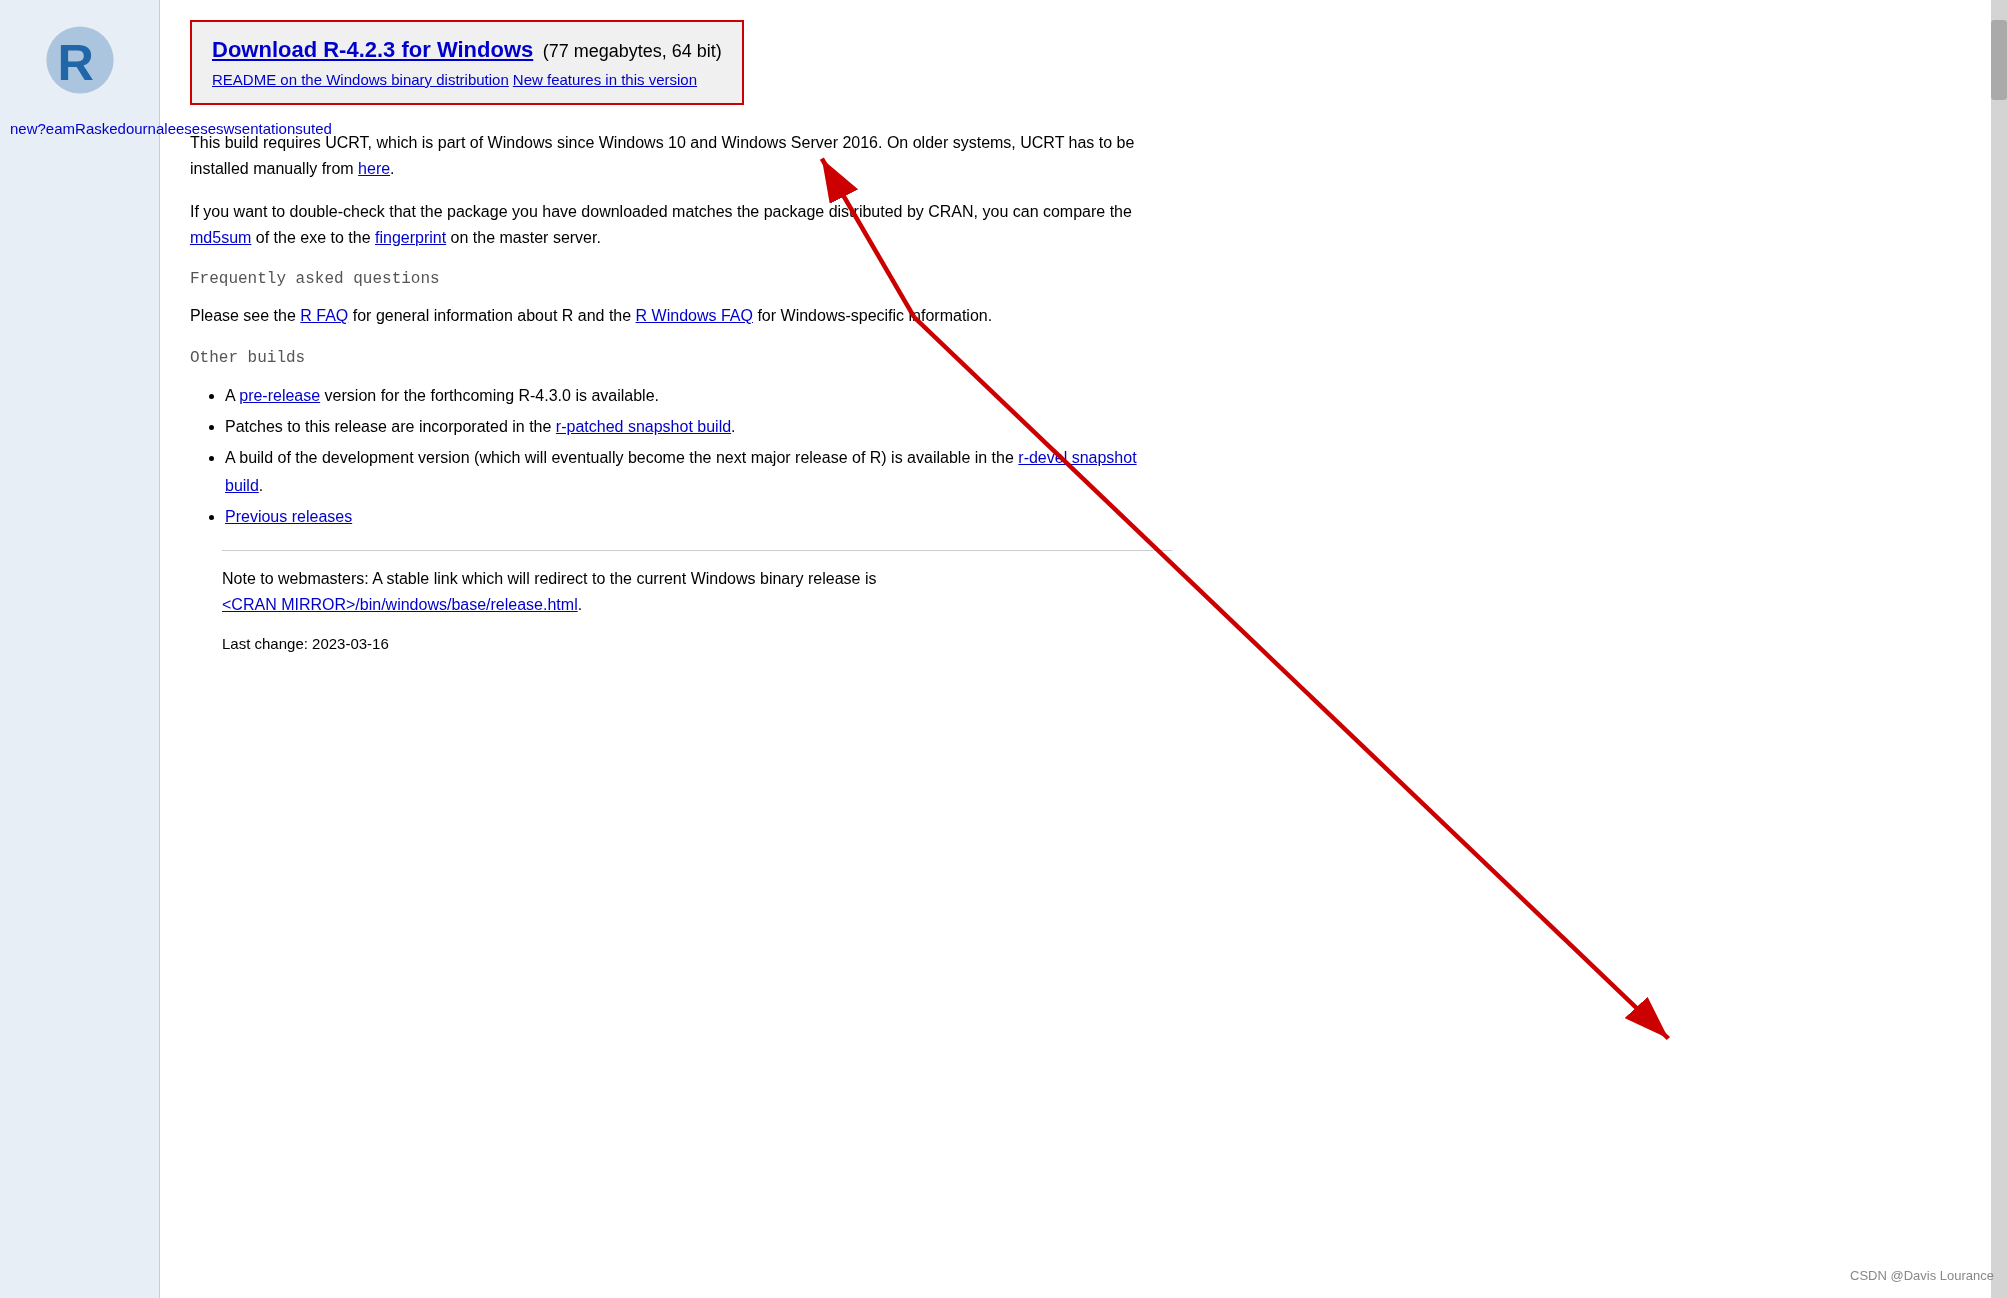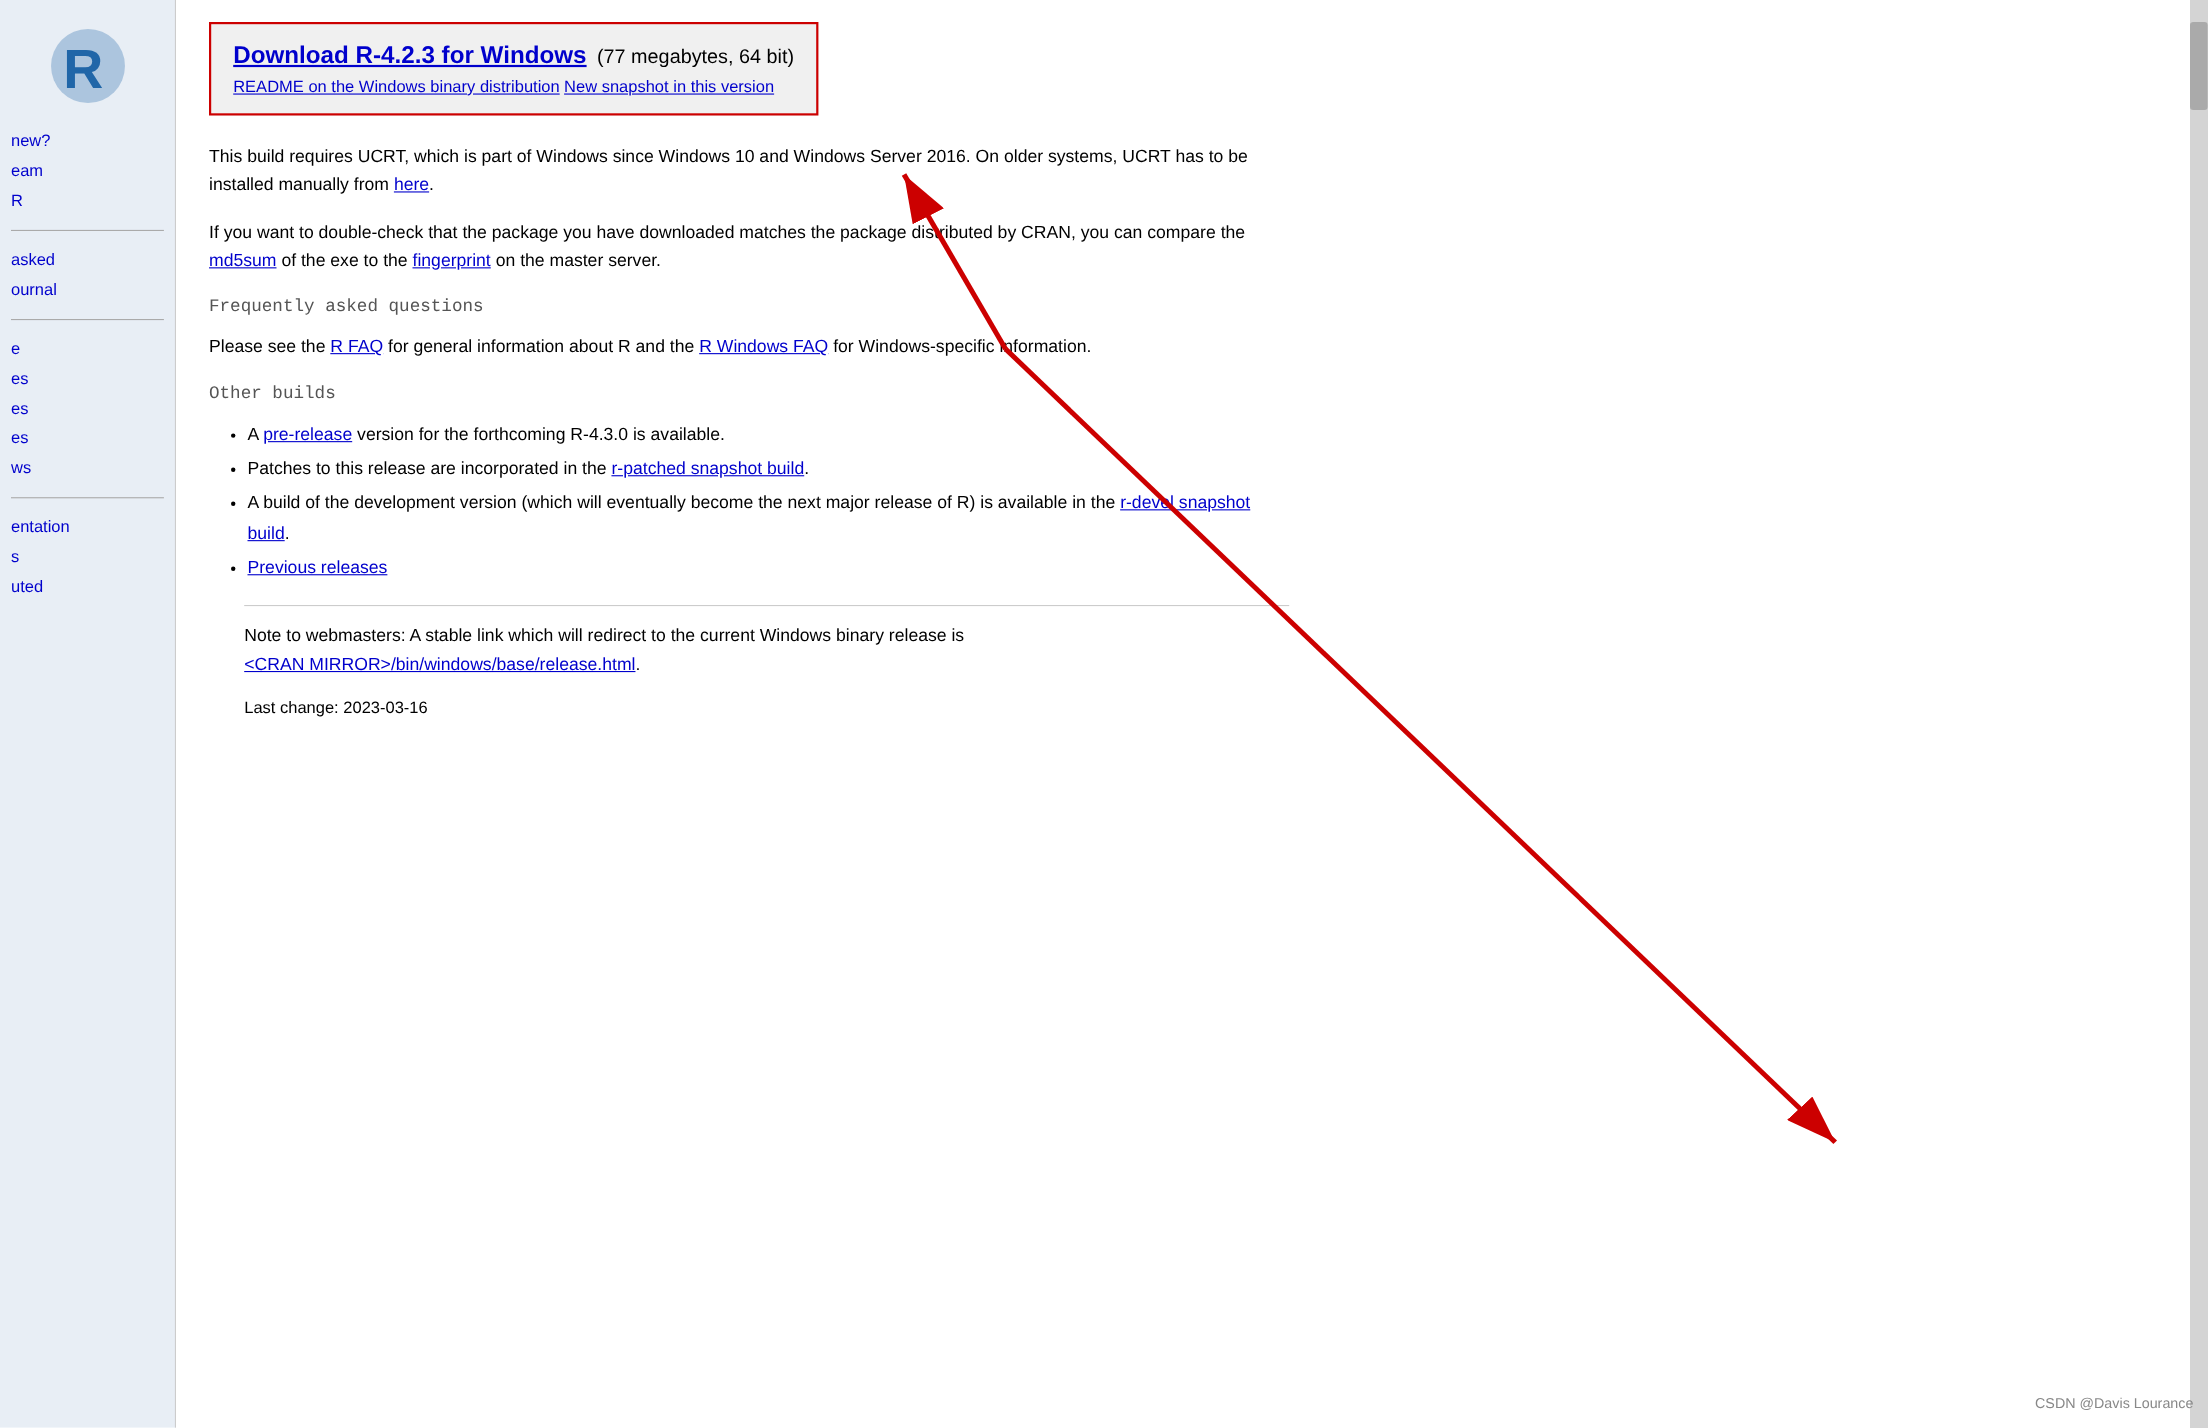--- a/index.html
+++ b/index.html
@@ -35,22 +35,21 @@
       justify-content: center;
     }
 
     .r-logo {
       width: 70px;
       height: 70px;
     }
 
     .sidebar-links {
       display: flex;
-      flex-direction: column;
-      gap: 10px;
+      flex-direction: row;
       padding: 0 10px;
       width: 100%;
     }
 
     .sidebar-link {
       color: #0000cc;
       text-decoration: none;
       font-size: 15px;
       cursor: pointer;
     }
@@ -247,21 +246,21 @@
   </svg>
 
   
   <div class="download-box">
     <div>
       <a class="download-title">Download R-4.2.3 for Windows</a>
       <span class="download-size">(77 megabytes, 64 bit)</span>
     </div>
     <div class="download-links">
       <a class="download-link">README on the Windows binary distribution</a>
-      <a class="download-link">New snapshot in this version</a>
+      <a class="download-link">New features in this version</a>
     </div>
   </div>
 
   
   <p class="content-para">
     <span>This build requires UCRT, which is part of Windows since Windows 10 and Windows Server 2016. On older systems, UCRT has to be installed manually from </span><a class="content-link">here</a><span>.</span>
   </p>
 
   
   <p class="content-para">

